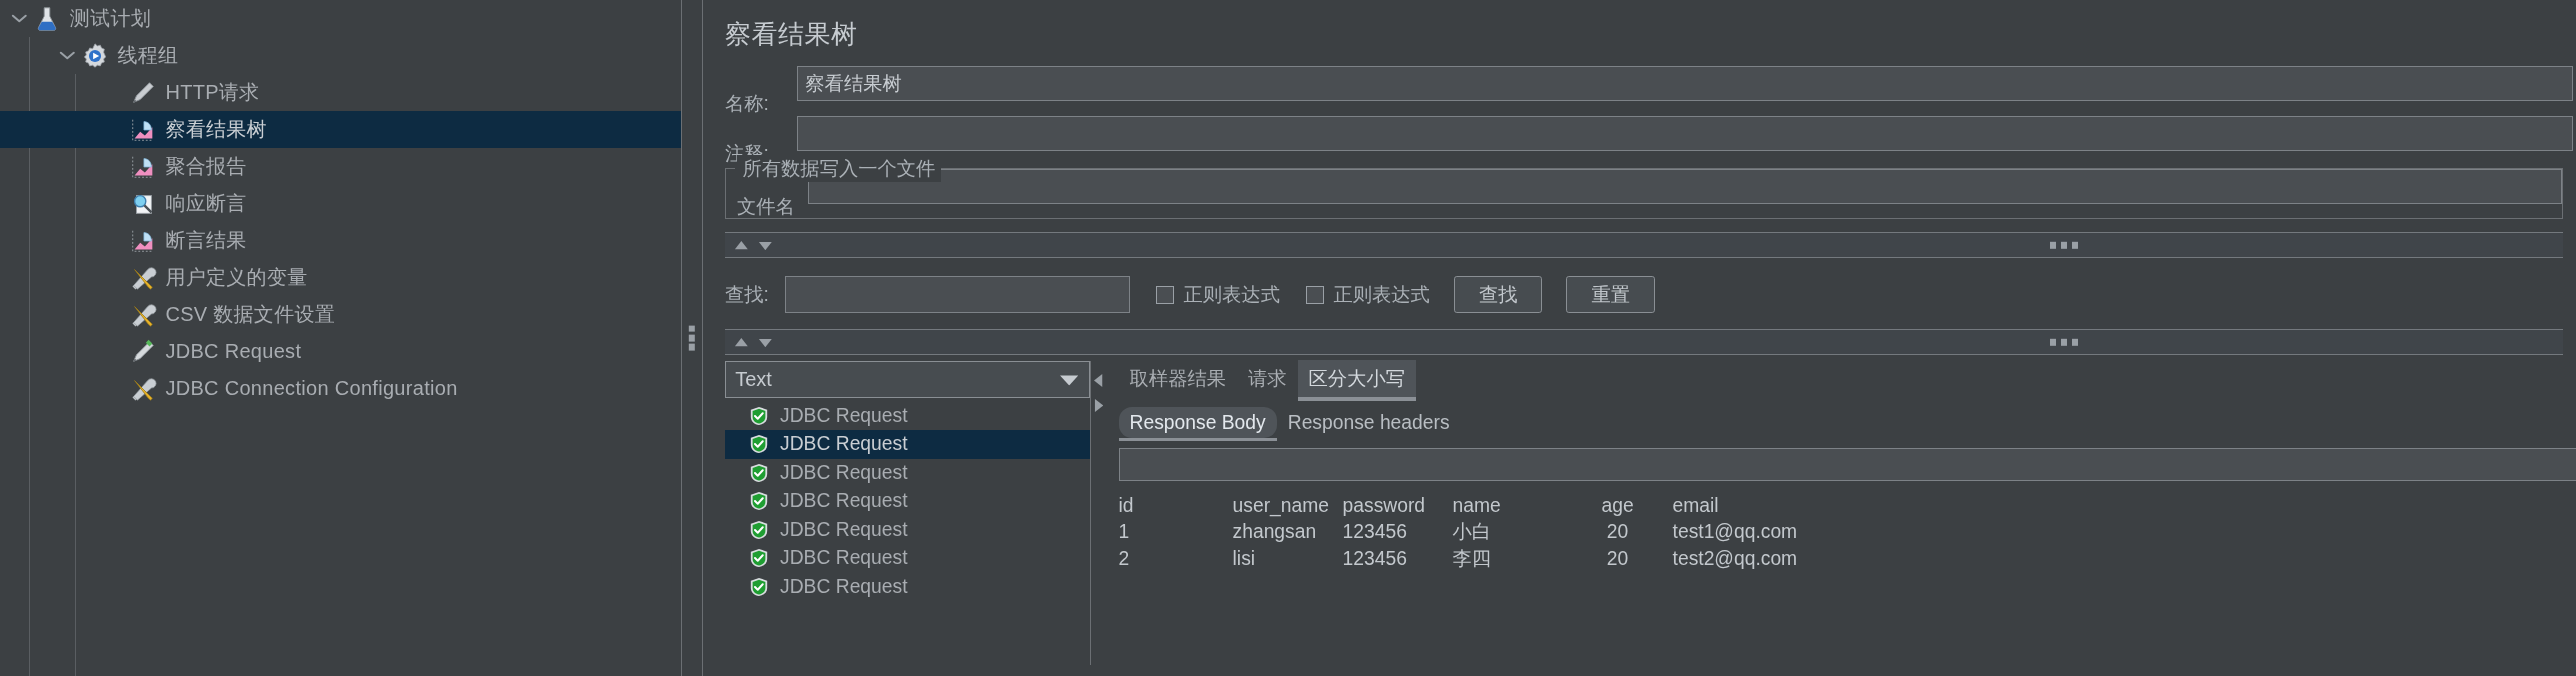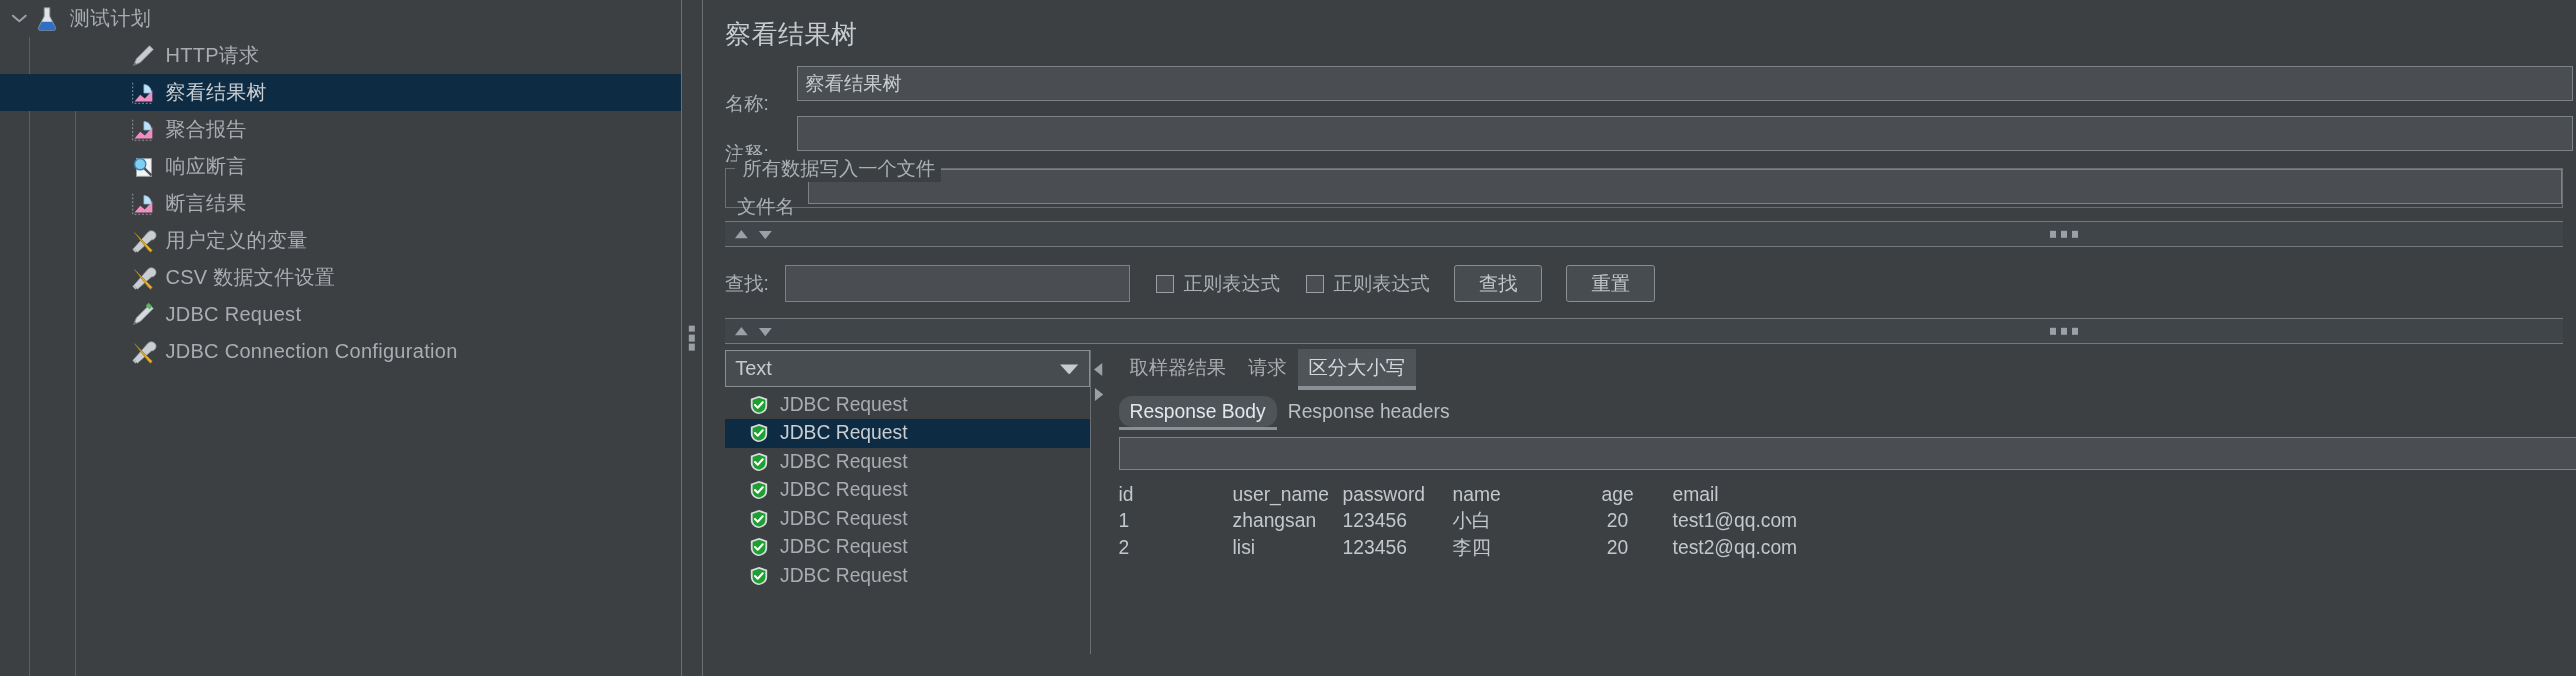--- a/index.html
+++ b/index.html
@@ -62,21 +62,21 @@
   .jinput{
     background:#4a4e52;border:0.9px solid #7d8287;
     height:35px;line-height:35px;color:#c7ccd1;font-size:19.3px;
     padding:0 7.4px;box-sizing:border-box;outline:none;
     font-family:"Liberation Sans","DejaVu Sans",sans-serif;
   }
 
   
   .group{
     margin:16.6px 13px 0 22px;border:0.9px solid #6b6f73;border-top:none;
-    position:relative;padding:0 0 2px 0;
+    position:relative;padding:0 0 13px 0;
   }
   .group .gtop{
     position:absolute;top:0;left:0;right:0;height:0.9px;
   }
   .group .gtop .seg-l{position:absolute;left:0;top:0;width:9.2px;height:0.9px;background:#6b6f73;}
   .group .gtop .seg-r{position:absolute;left:0;right:0;top:0;height:0.9px;background:#6b6f73;}
   .group-title{
     position:absolute;top:-13px;left:11px;background:#3c4043;padding:0 5.5px;
     font-size:19.3px;color:#aab0b6;white-space:nowrap;z-index:2;
   }
@@ -176,20 +176,36 @@
               <path d="M2 3 L9 9 L16 3" stroke="#9aa0a6" stroke-width="2.2" fill="none" stroke-linecap="round" stroke-linejoin="round"></path>
             </svg>
           </div>
           <div class="tnode-icon">
             <svg width="28" height="28" viewBox="0 0 30 30">
               <path d="M12 3 h6 v9 l6 12 a2 2 0 0 1 -2 3 H8 a2 2 0 0 1 -2 -3 l6 -12 z" fill="#dfe3e7" stroke="#8d9399" stroke-width="1"></path>
               <path d="M9.5 18 h11 l3.5 6 a2 2 0 0 1 -2 3 H8 a2 2 0 0 1 -2 -3 z" fill="#2f6fc4"></path>
             </svg>
           </div>
           <span class="tlabel">测试计划</span>
+        </div>
+        <div class="tree-row">
+          <div class="indent" style="flex: 0 0 55px;"></div>
+          <div class="twisty">
+            <svg width="16.6" height="11" viewBox="0 0 18 12">
+              <path d="M2 3 L9 9 L16 3" stroke="#9aa0a6" stroke-width="2.2" fill="none" stroke-linecap="round" stroke-linejoin="round"></path>
+            </svg>
+          </div>
+          <div class="tnode-icon">
+            <svg width="28" height="28" viewBox="0 0 30 30">
+              <path d="M15 2 l2.5 2.2 3.2-.8 1.3 3 3 1.3-.8 3.2L26.5 16l-2.3 2.1.8 3.2-3 1.3-1.3 3-3.2-.8L15 27l-2.5-2.2-3.2.8-1.3-3-3-1.3.8-3.2L3.5 16l2.3-2.1-.8-3.2 3-1.3 1.3-3 3.2.8z" fill="#d4d8dc" stroke="#9aa0a6" stroke-width=".8"></path>
+              <circle cx="15" cy="15" r="6.5" fill="#2f72c9"></circle>
+              <polygon points="13,11.5 19.5,15 13,18.5" fill="#ffffff"></polygon>
+            </svg>
+          </div>
+          <span class="tlabel">线程组</span>
         </div>
         <div class="tree-row">
           <div class="indent" style="flex: 0 0 103px;"></div>
           <div class="twisty"></div>
           <div class="tnode-icon">
             <svg width="28" height="28" viewBox="0 0 30 30">
               <path d="M5 25 l3-7 14-14 4 4 -14 14 z" fill="#c8ccd0" stroke="#8d9399" stroke-width="1"></path>
               <path d="M5 25 l3-1.2 -1.8-1.8z" fill="#5d6166"></path>
             </svg>
           </div>

